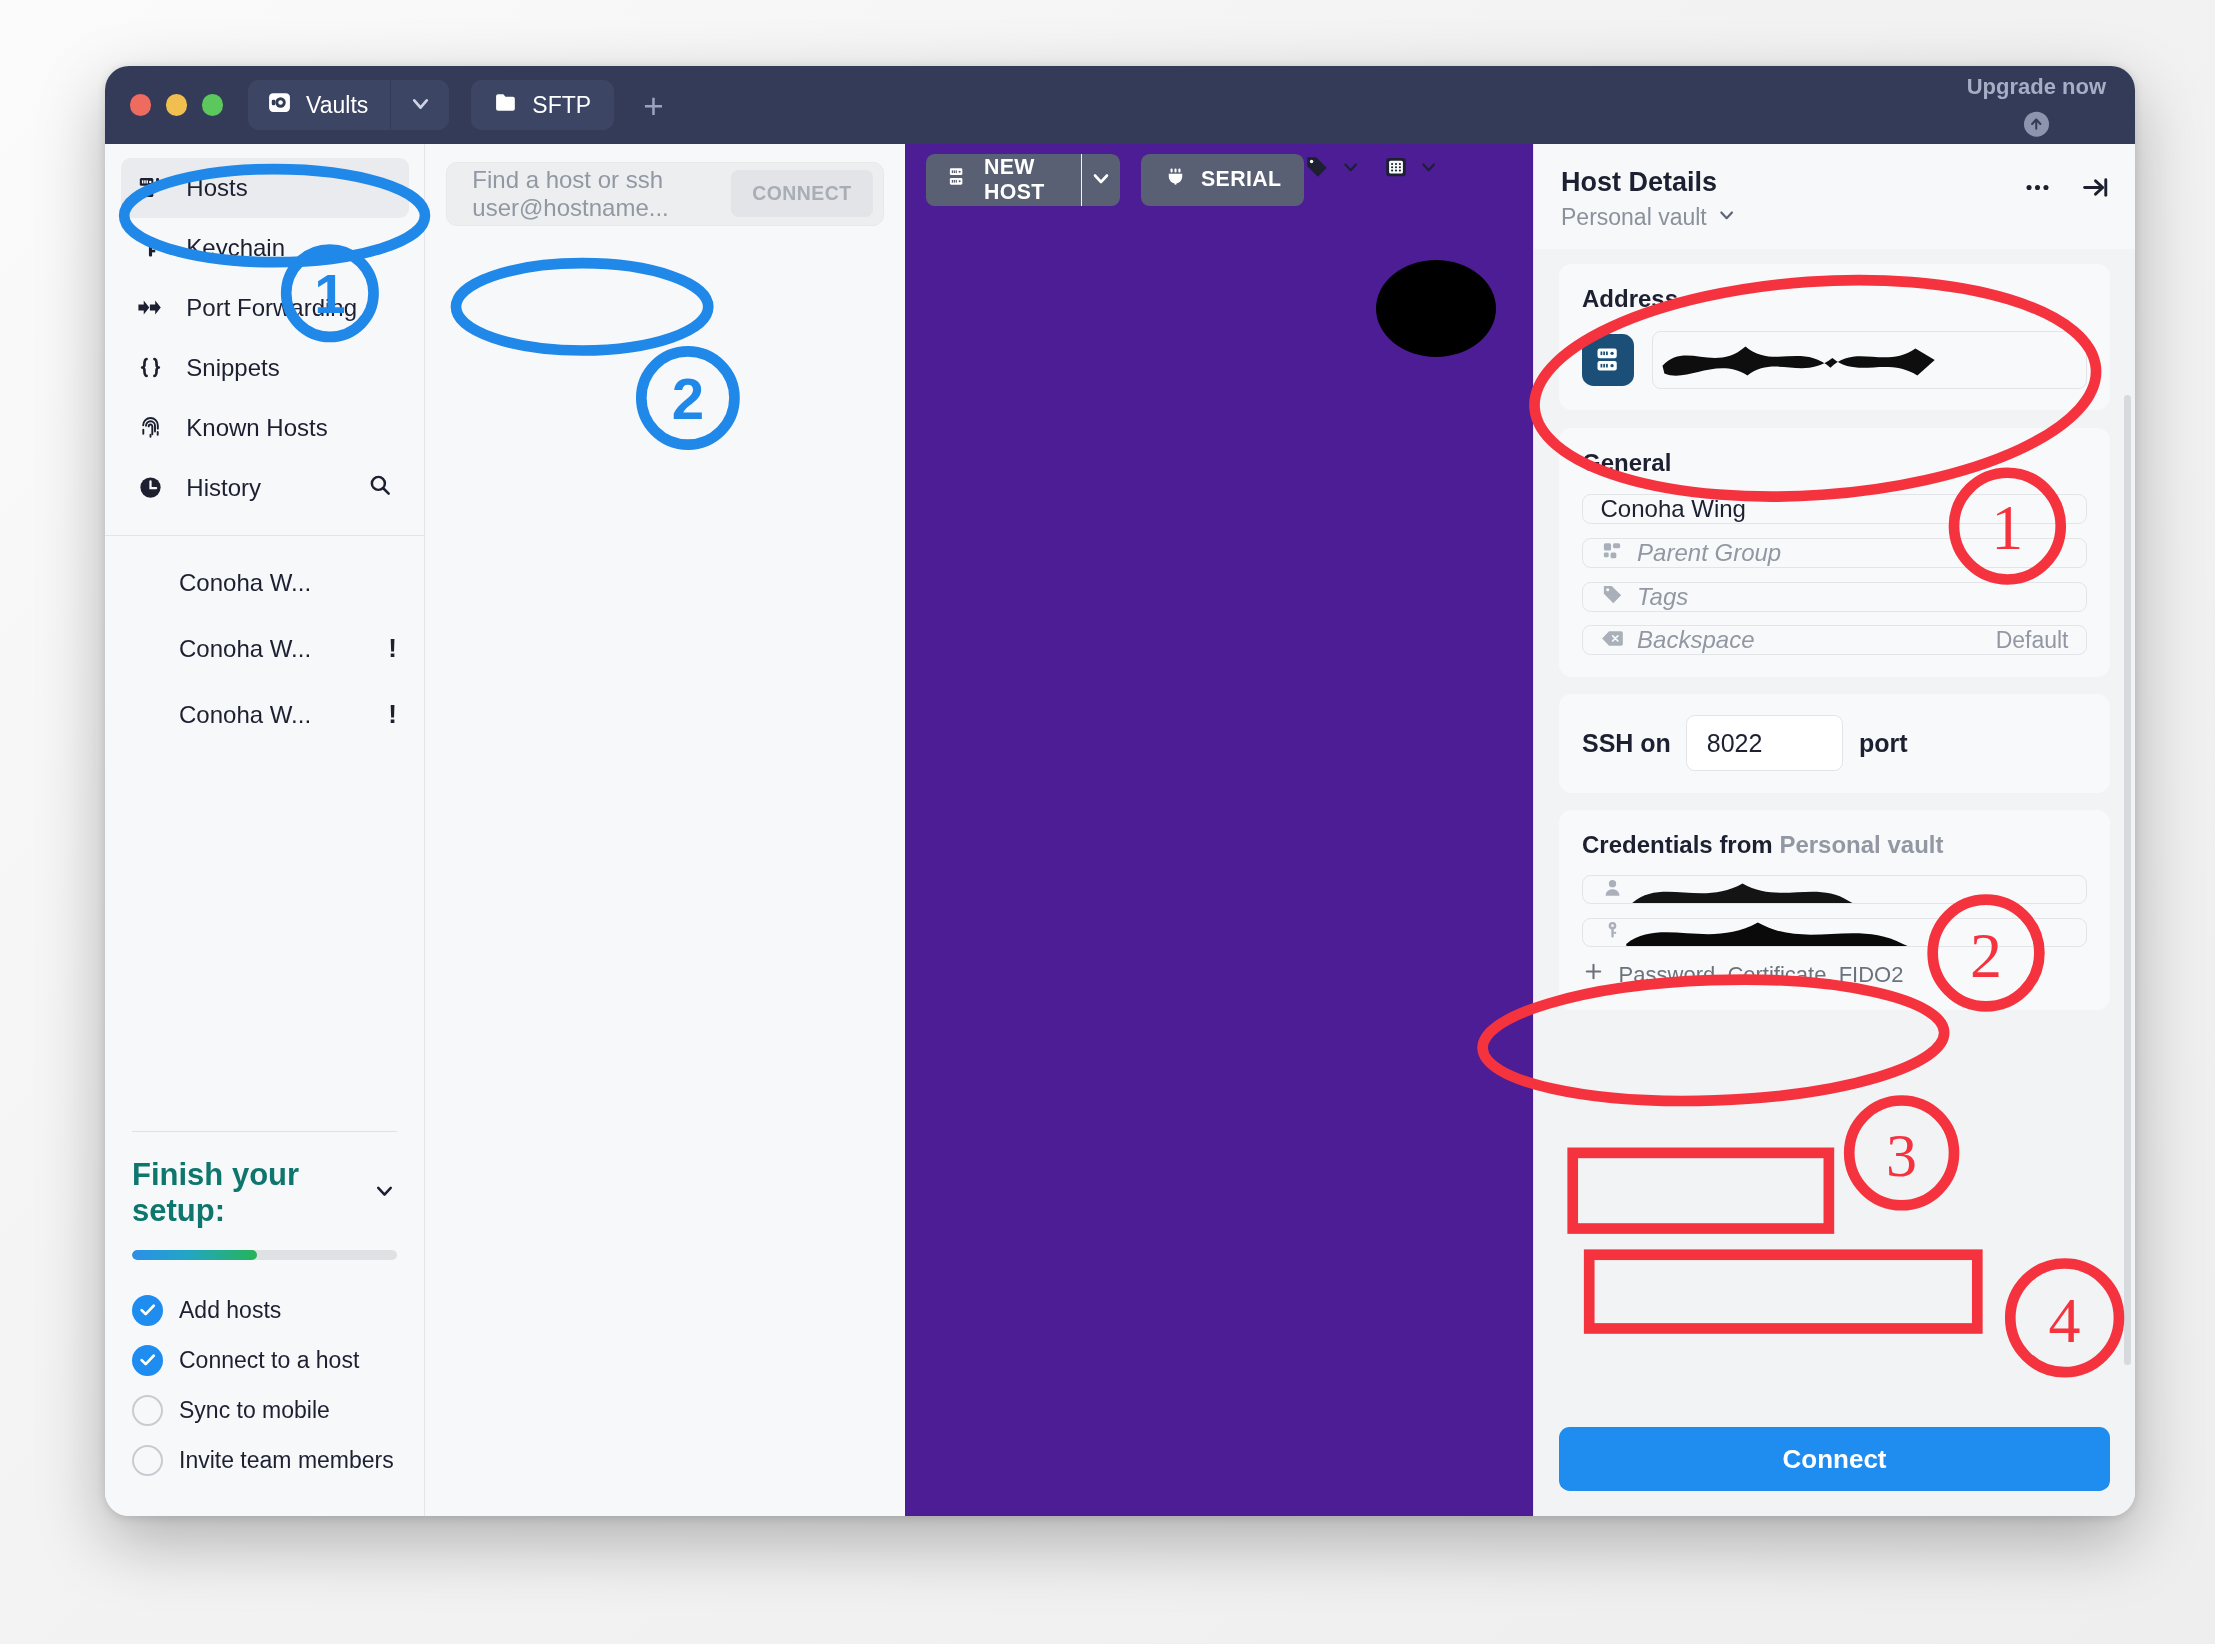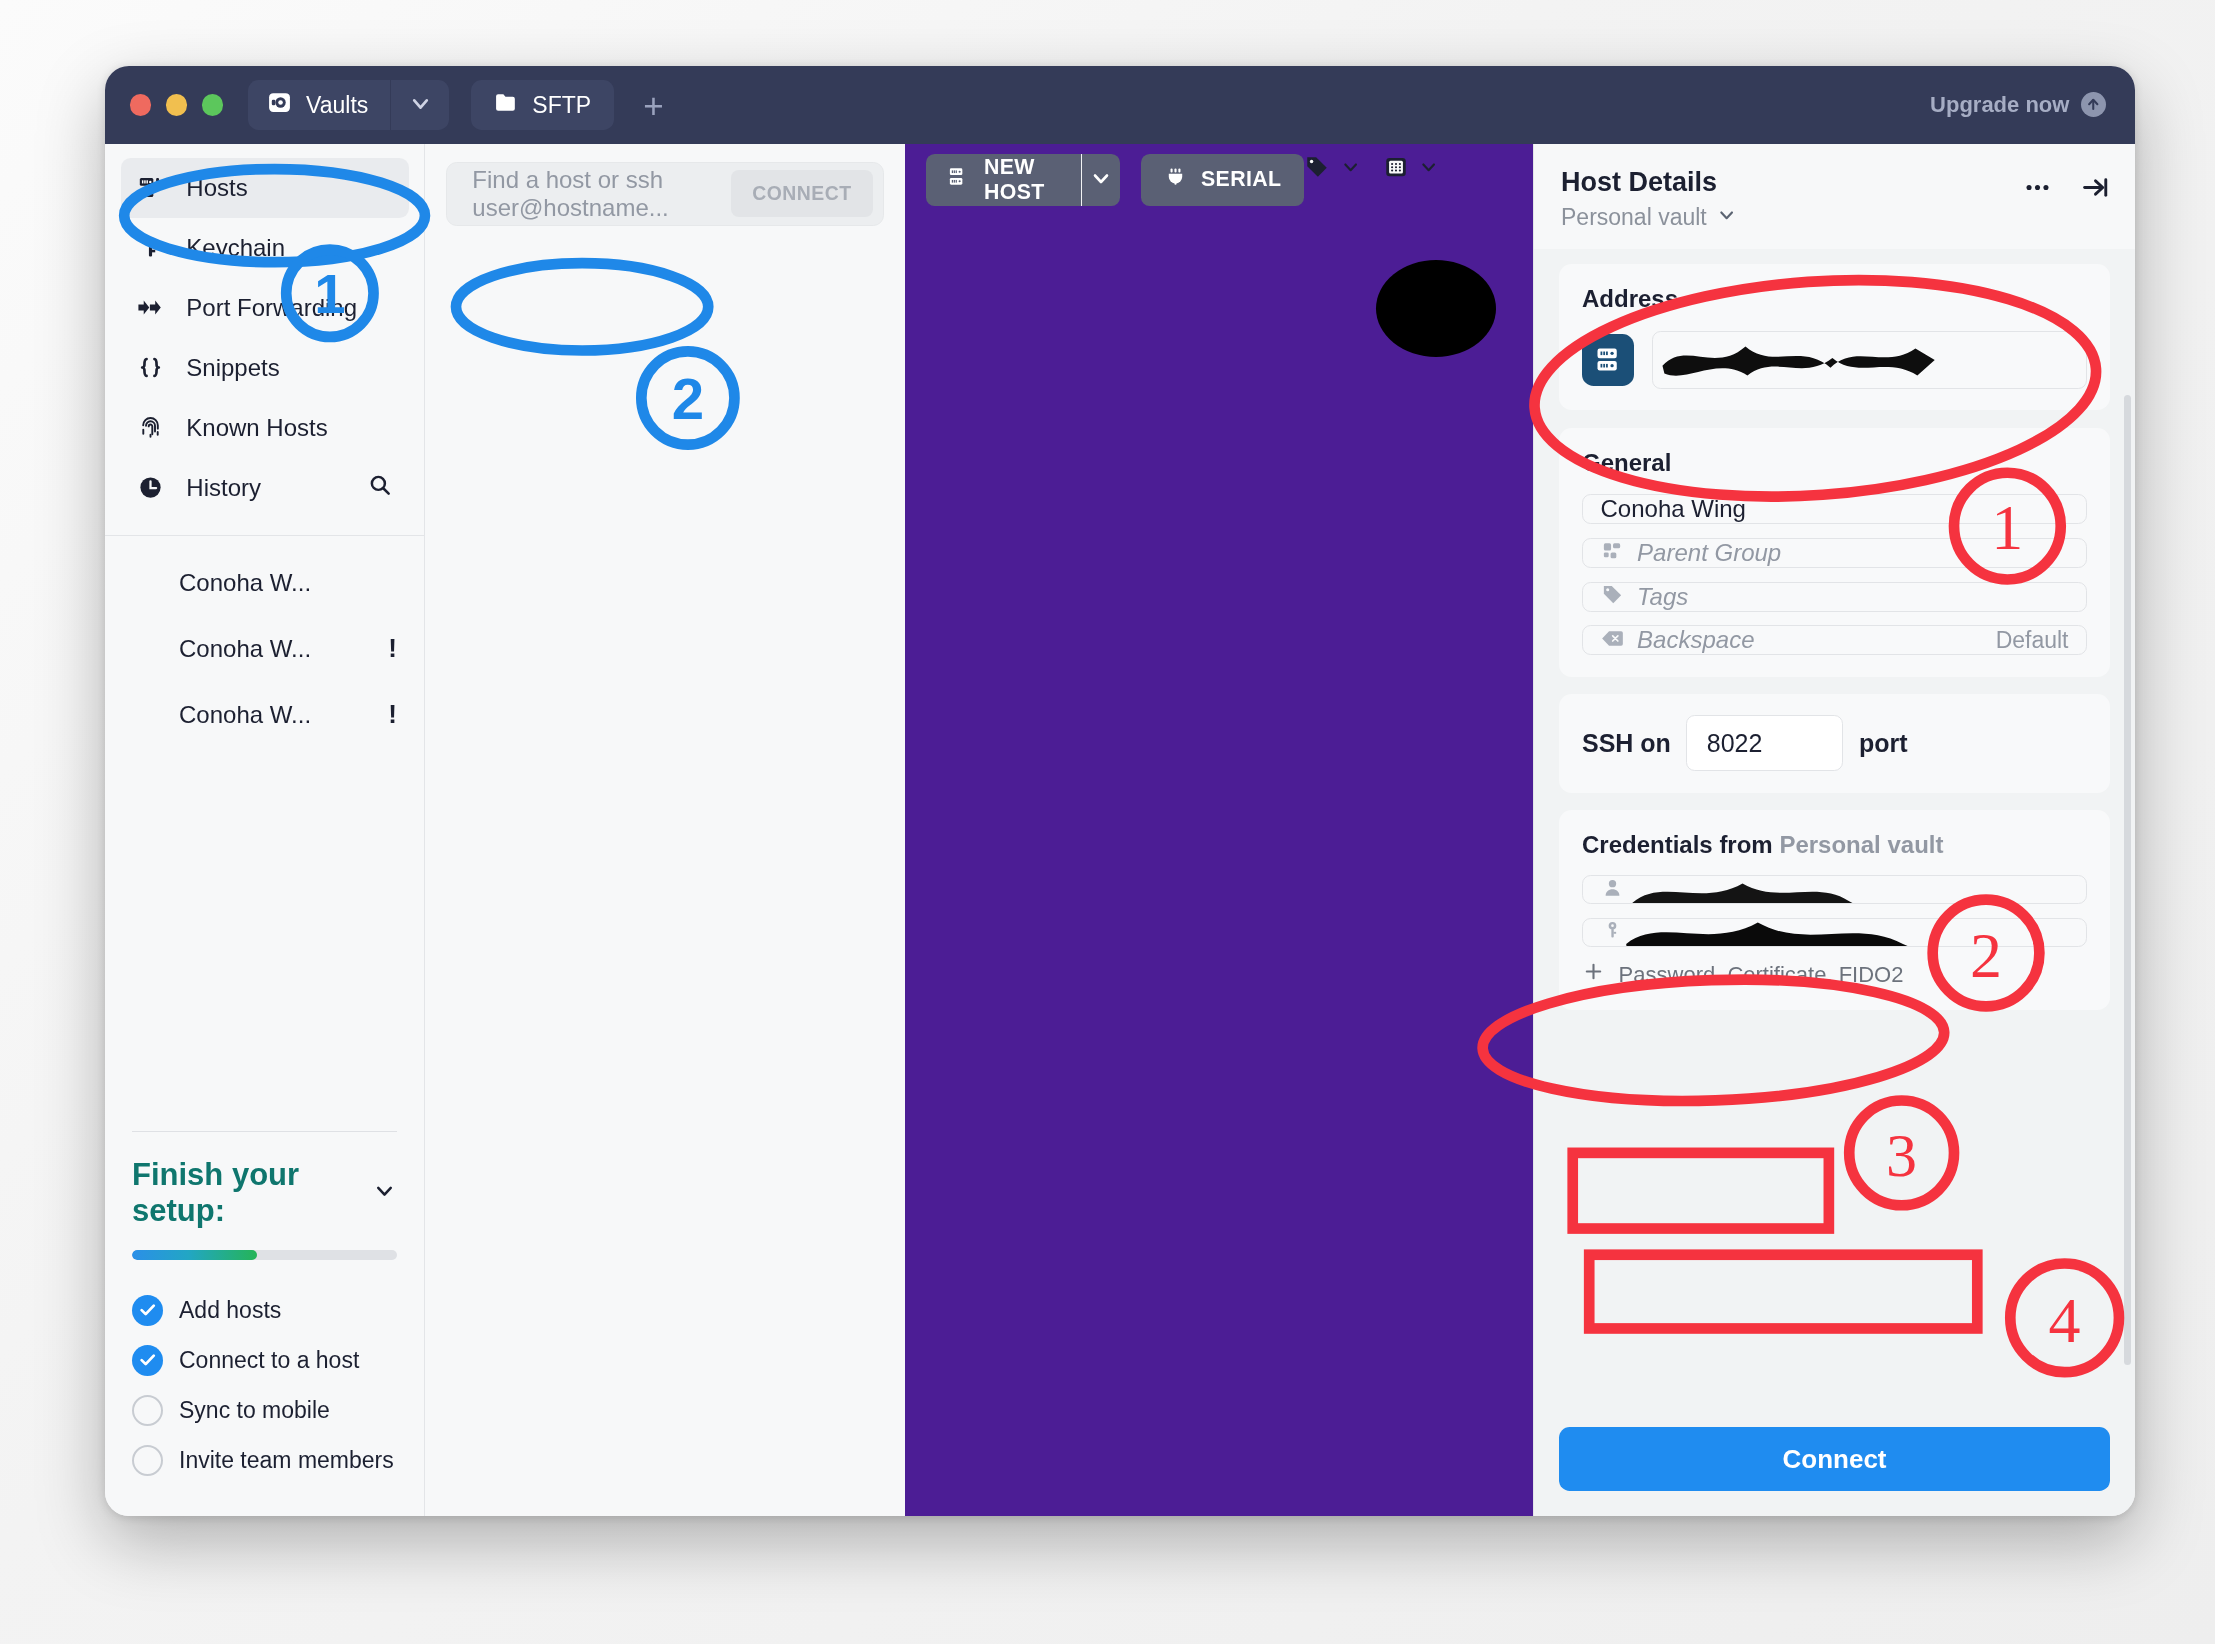--- a/index.html
+++ b/index.html
@@ -42,21 +42,21 @@
     color: #cfd3e4;
   }
   .sftp-tab {
     display: flex; align-items: center; height: 50px; margin-left: 21.3px;
     background: #3d4564; border-radius: 10.7px; padding: 0 23px; gap: 13.6px;
     color: #fff; font-size: 23px;
   }
   .plus-tab { margin-left: 21.3px; color: #9aa2bd; font-size: 35px; line-height: 1; padding: 0 7.8px; }
   .upgrade {
     position: absolute; right: 29px; top: 50%; transform: translateY(-50%);
-    display: flex; gap: 11.6px; color: #a6adc4; font-size: 22px; font-weight: bold;
+    display: flex; align-items: center; gap: 11.6px; color: #a6adc4; font-size: 22px; font-weight: bold; flex-direction: column;
   }
   .upgrade-ic {
     width: 25px; height: 25px; border-radius: 50%; background: #8d95ae;
     display: flex; align-items: center; justify-content: center; color: #343b58; font-size: 16.5px;
   }
 
   
   .body { flex: 1; display: flex; min-height: 0; }
 
   

